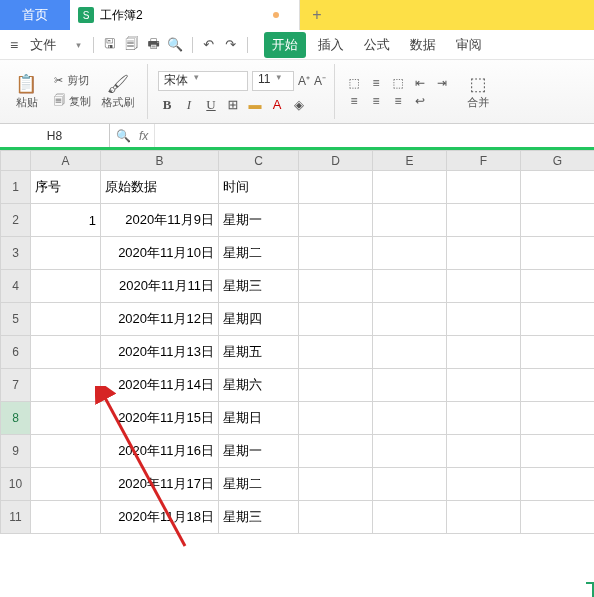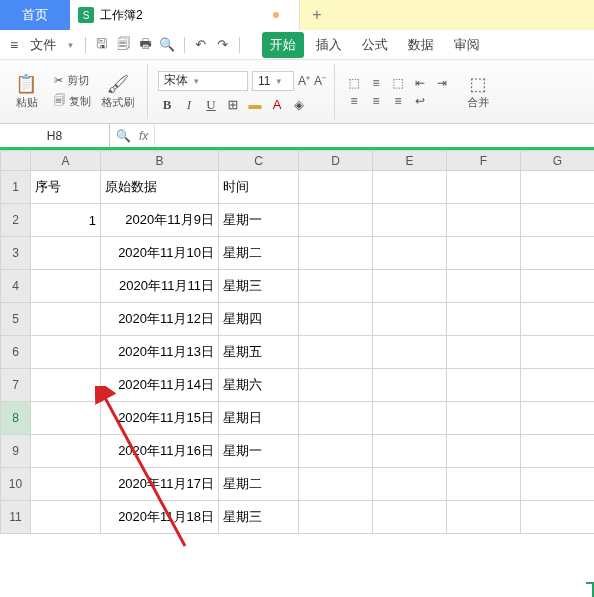--- a/index.html
+++ b/index.html
@@ -1,45 +1,45 @@
 <!DOCTYPE html>
 <html><head>
 <meta charset="utf-8">
 <style>
   * { box-sizing: border-box; margin: 0; padding: 0; }
   body { font-family: "Microsoft YaHei", Arial, sans-serif; font-size: 12px; background: #fff; width: 594px; height: 597px; overflow: hidden; position: relative; }
 
   
-  .tabstrip { display: flex; height: 30px; background: #fef9c3; align-items: stretch; }
+  .tabstrip { display: flex; height: 30px; background: #fde047; align-items: stretch; }
   .tabstrip .hometab { width: 70px; background: #4a8af4; color: #fff; display: flex; align-items: center; justify-content: center; font-size: 13px; }
   .tabstrip .doctab { display: flex; align-items: center; background: #fff; padding: 0 12px 0 8px; border-right: 1px solid #ddd; position: relative; min-width: 230px; }
   .tabstrip .doctab .s-icon { width: 16px; height: 16px; background: #21a366; color: #fff; font-size: 10px; display: inline-flex; align-items: center; justify-content: center; border-radius: 2px; margin-right: 6px; }
   .tabstrip .doctab .dot { position: absolute; right: 20px; width: 6px; height: 6px; background: #f6b26b; border-radius: 50%; }
   .tabstrip .newtab { width: 34px; display: flex; align-items: center; justify-content: center; color: #777; font-size: 16px; }
 
   
   .menustrip { display: flex; align-items: center; height: 30px; background: #fff; padding: 0 6px; gap: 2px; border-bottom: 1px solid #e5e5e5; color: #3e3e3e; font-size: 13px; }
   .menustrip .hamb { font-size: 14px; color: #555; padding: 0 4px; }
-  .menustrip .fileBtn { display: flex; align-items: center; gap: 12px; padding: 0 6px; }
+  .menustrip .fileBtn { display: flex; align-items: center; gap: 20px; padding: 0 6px; }
   .menustrip .fileBtn .caret { font-size: 9px; color: #888; }
   .menustrip .sep { width: 1px; height: 16px; background: #ccc; margin: 0 4px; }
   .menustrip .qicon { width: 20px; text-align: center; color: #555; font-size: 13px; }
-  .menustrip .ribbon-tabs { display: flex; gap: 4px; margin-left: 16px; }
+  .menustrip .ribbon-tabs { display: flex; gap: 4px; margin-left: 10px; }
   .menustrip .ribbon-tabs .rtab { padding: 4px 8px; }
   .menustrip .ribbon-tabs .rtab.active { background: #21a366; color: #fff; border-radius: 3px; }
 
   
   .ribbon { display: flex; height: 64px; background: linear-gradient(#fdfdfd,#f4f4f4); border-bottom: 1px solid #d0d0d0; padding: 4px 6px; gap: 10px; align-items: stretch; }
   .ribbon .group { display: flex; gap: 6px; align-items: center; padding: 0 8px 0 0; border-right: 1px solid #d9d9d9; }
   .ribbon .group:last-child { border-right: none; }
   .bigbtn { display: flex; flex-direction: column; align-items: center; justify-content: center; font-size: 11px; color: #555; width: 42px; }
   .bigbtn .icn { font-size: 18px; height: 22px; display: flex; align-items: center; }
   .stackcol { display: flex; flex-direction: column; gap: 4px; font-size: 11px; color: #555; justify-content: center; }
   .stackcol .srow { display: flex; align-items: center; gap: 4px; }
-  .selectbox { border: 1px solid #cfcfcf; background: #fff; height: 20px; display: flex; align-items: center; padding: 0 5px; font-size: 12px; color: #333; }
+  .selectbox { border: 1px solid #cfcfcf; background: #fff; height: 20px; display: flex; align-items: flex-start; padding: 0 5px; font-size: 12px; color: #333; }
   .selectbox .car { font-size: 9px; color: #888; margin-left: 6px; }
   .tinybtnrow { display: flex; gap: 4px; font-size: 13px; color: #555; }
   .tinybtnrow span { width: 18px; text-align: center; }
   .tinybtnrow .B { font-weight: bold; font-family: "Times New Roman", serif; }
   .tinybtnrow .I { font-style: italic; font-family: "Times New Roman", serif; }
   .tinybtnrow .U { text-decoration: underline; font-family: "Times New Roman", serif; }
   .alignset { display: flex; flex-direction: column; gap: 4px; }
   .alignset .arow { display: flex; gap: 4px; font-size: 12px; color: #555; }
   .alignset .arow span { width: 18px; text-align: center; }
 

